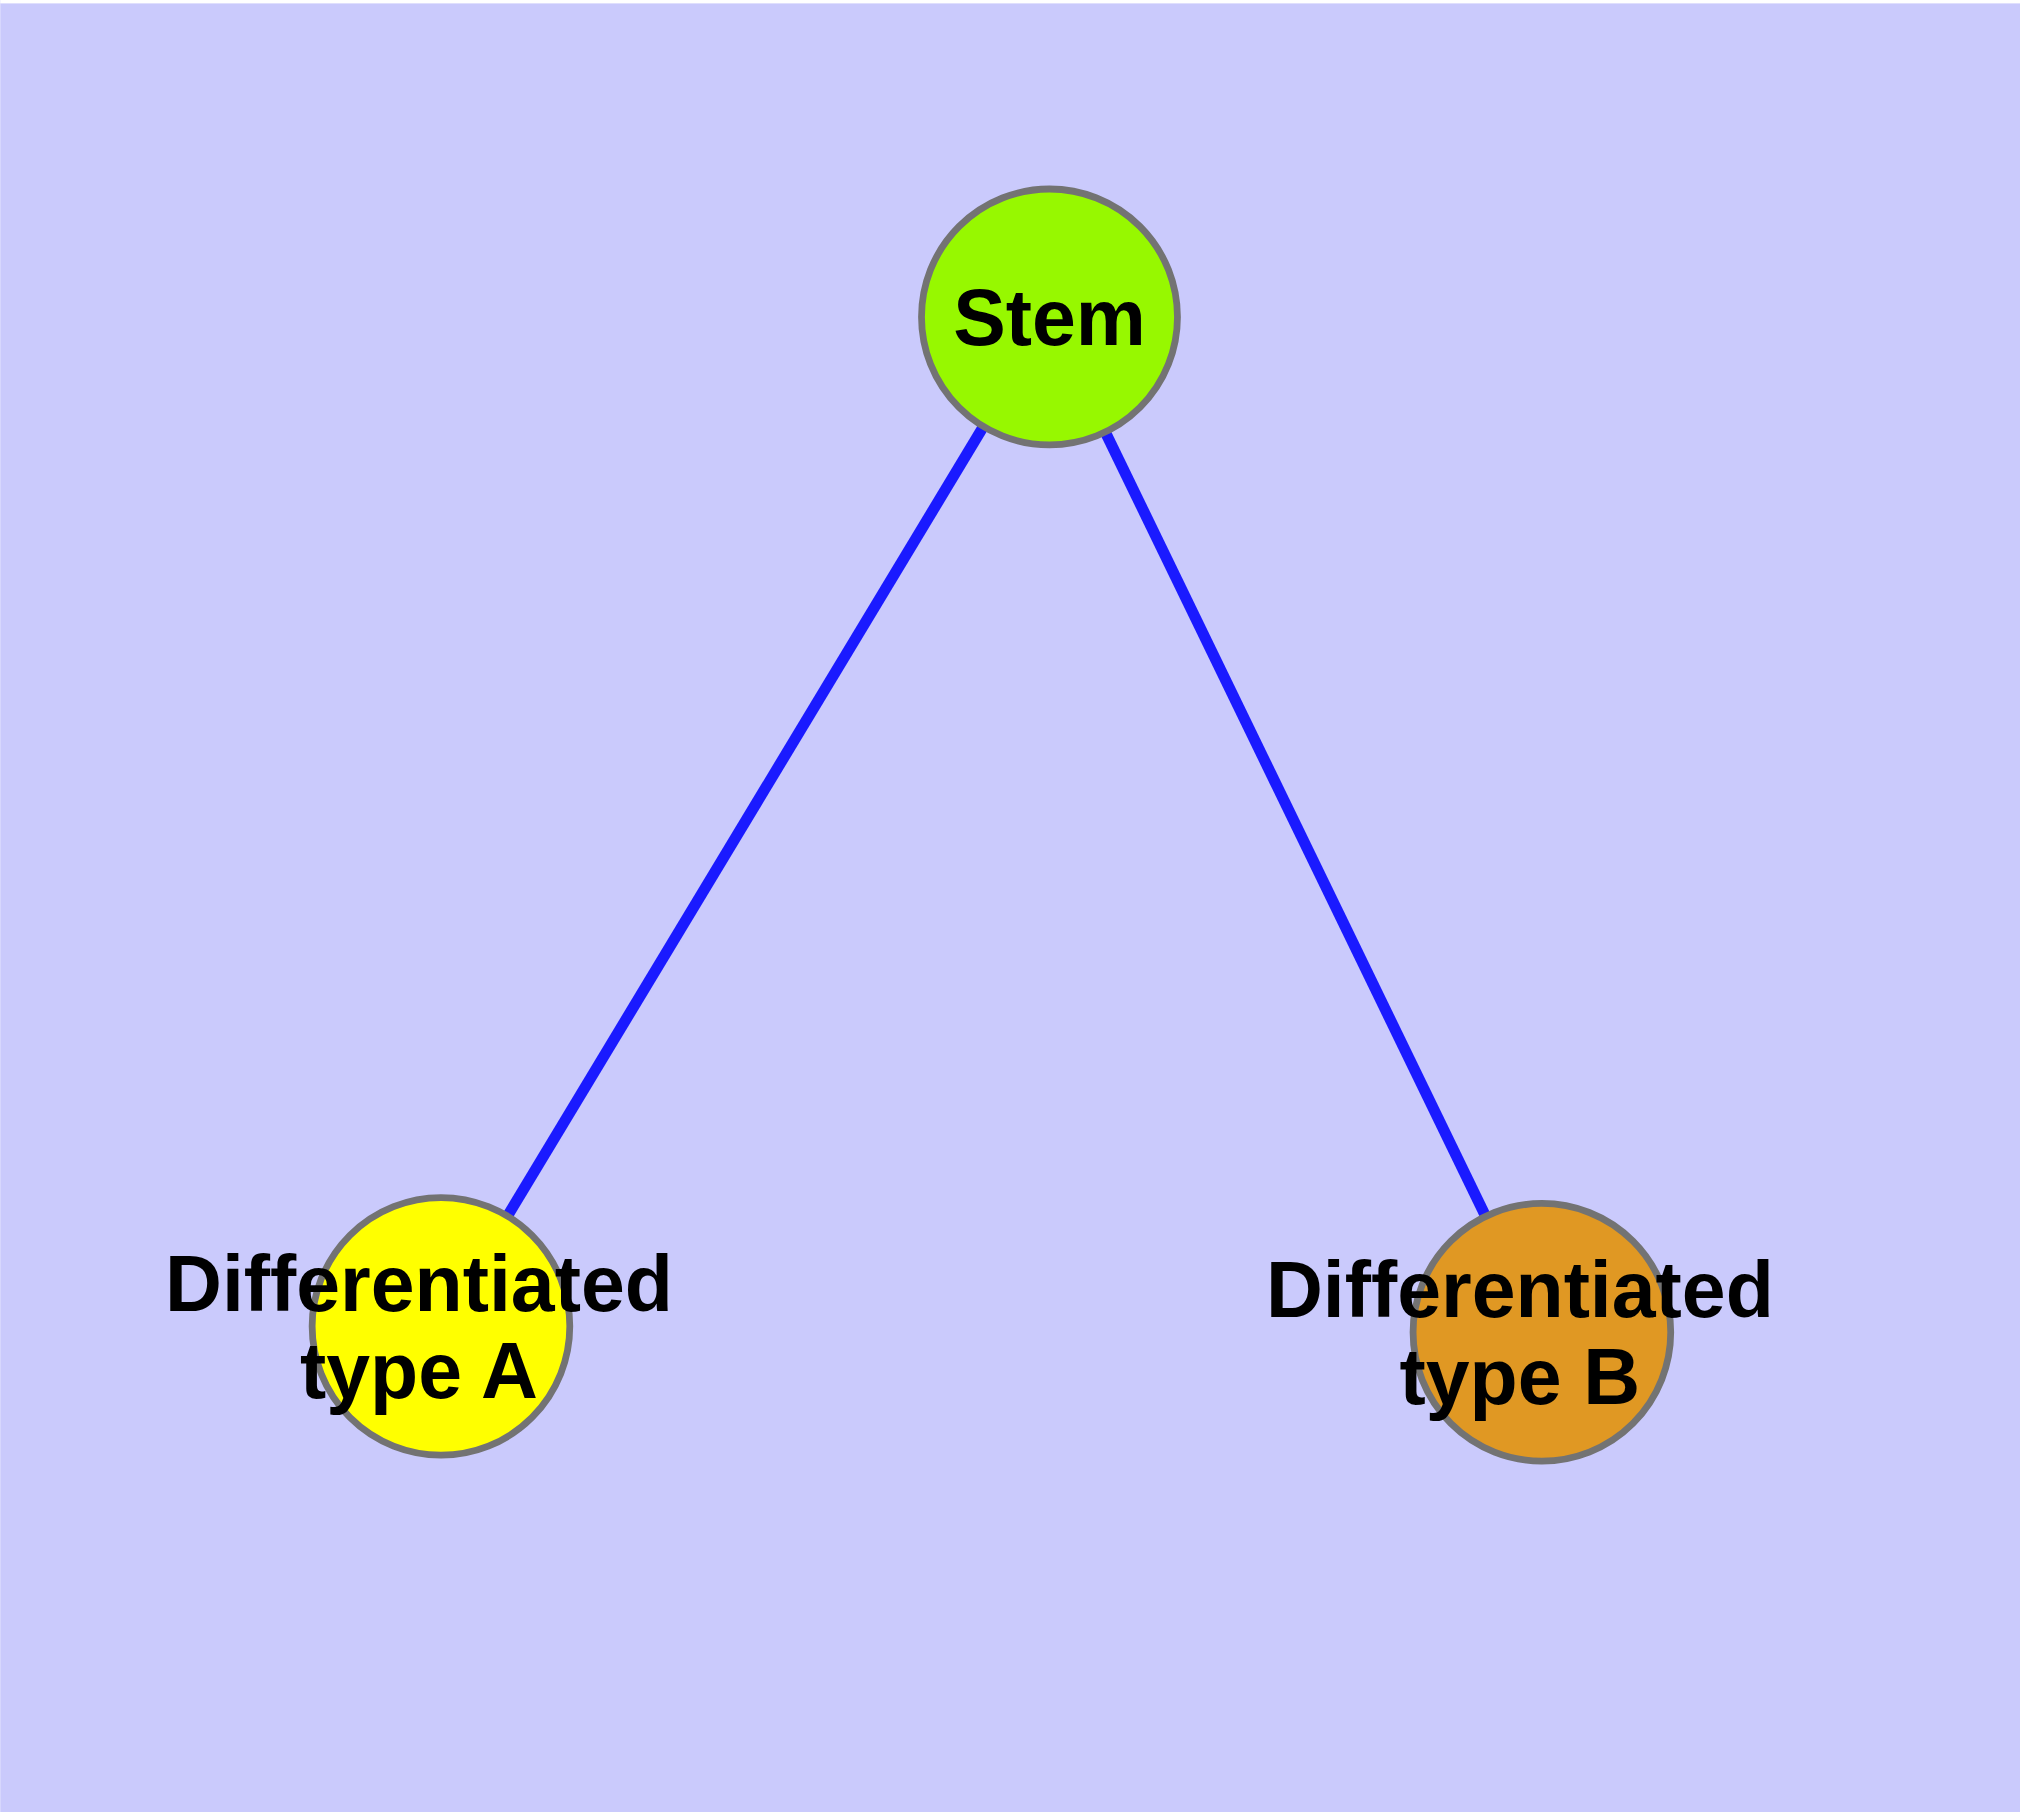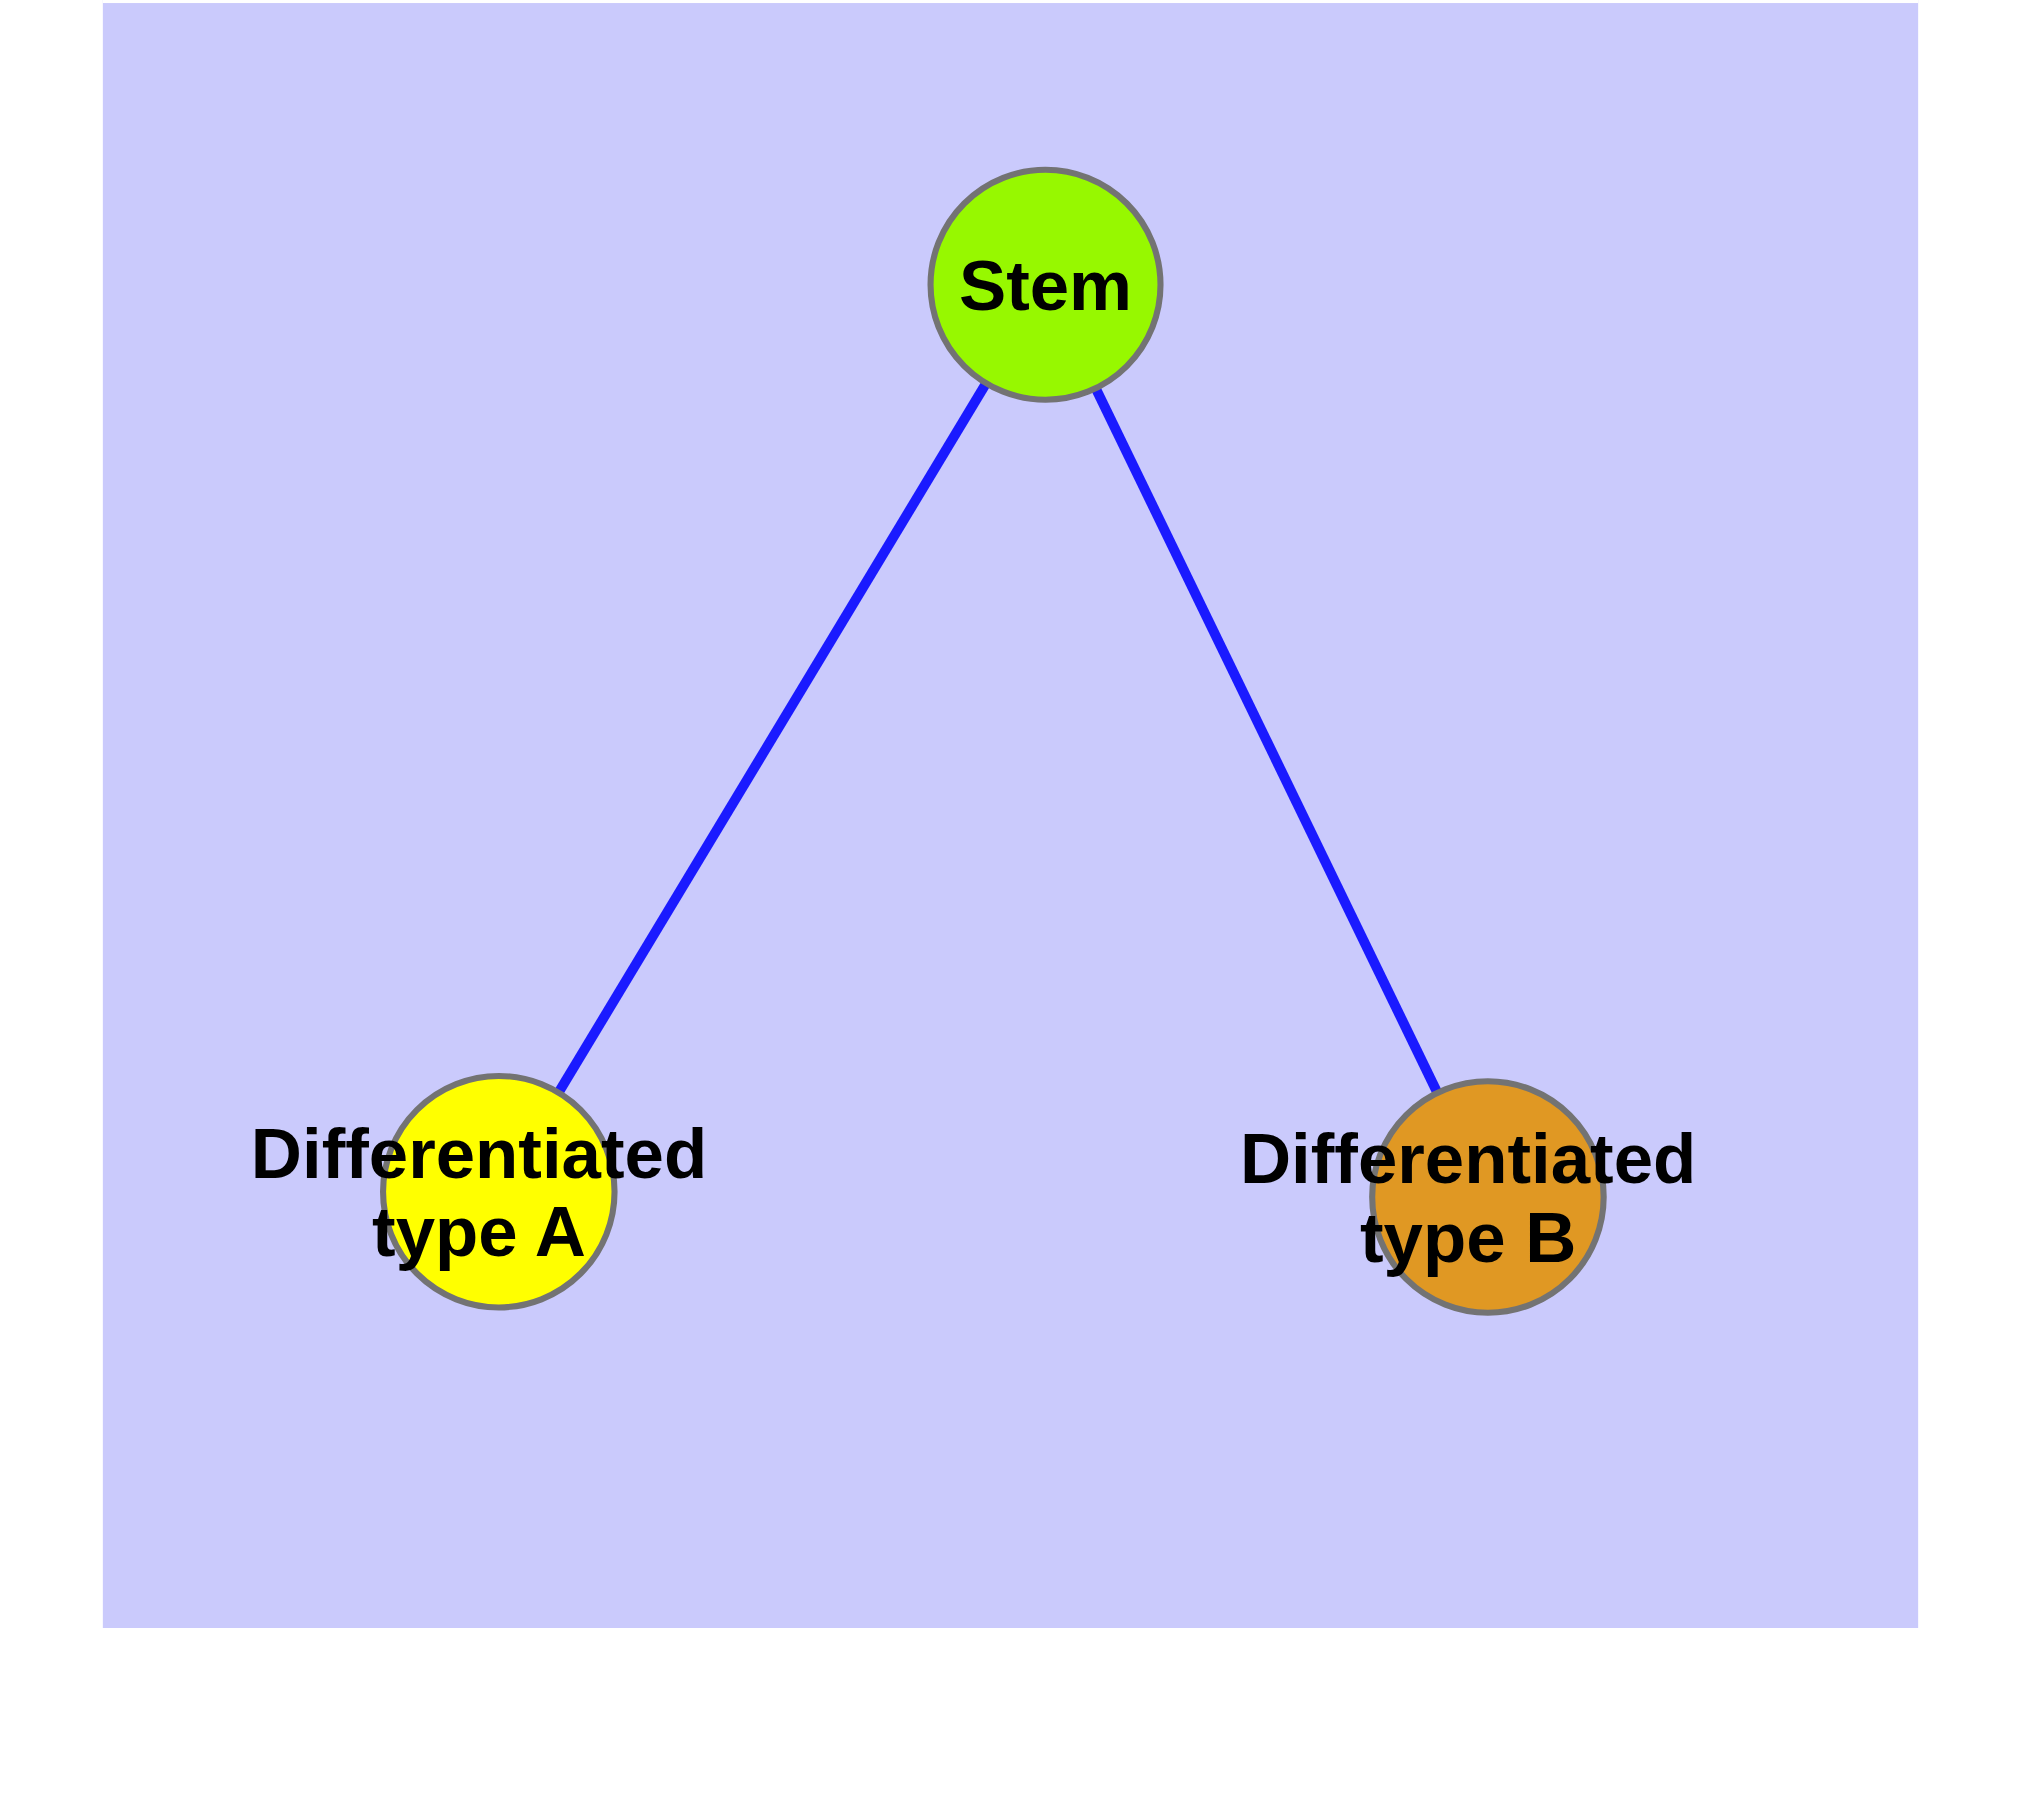--- a/index.html
+++ b/index.html
@@ -3,21 +3,21 @@
 <meta charset="utf-8">
 <style>
   html, body {
     margin: 0;
     padding: 0;
     background: #ffffff;
   }
   #stage {
     position: relative;
     width: 2021px;
-    height: 1628px;
+    height: 1812px;
     overflow: hidden;
     font-family: "Liberation Sans", sans-serif;
     text-decoration: underline;
   }
   #graph-svg {
     display: block;
     width: 100%;
     height: 100%;
   }
   .edge {

